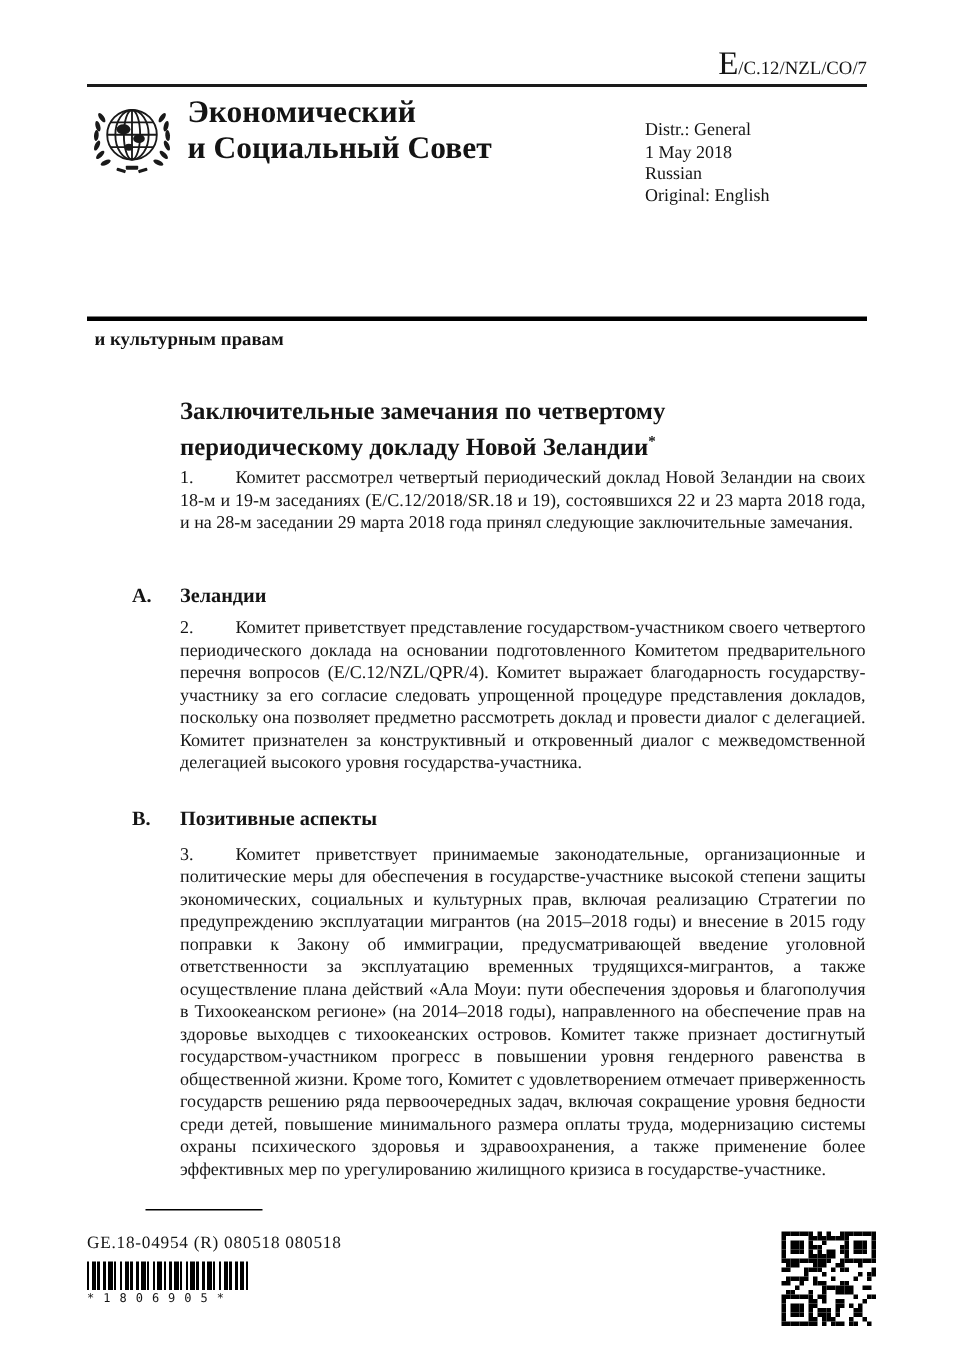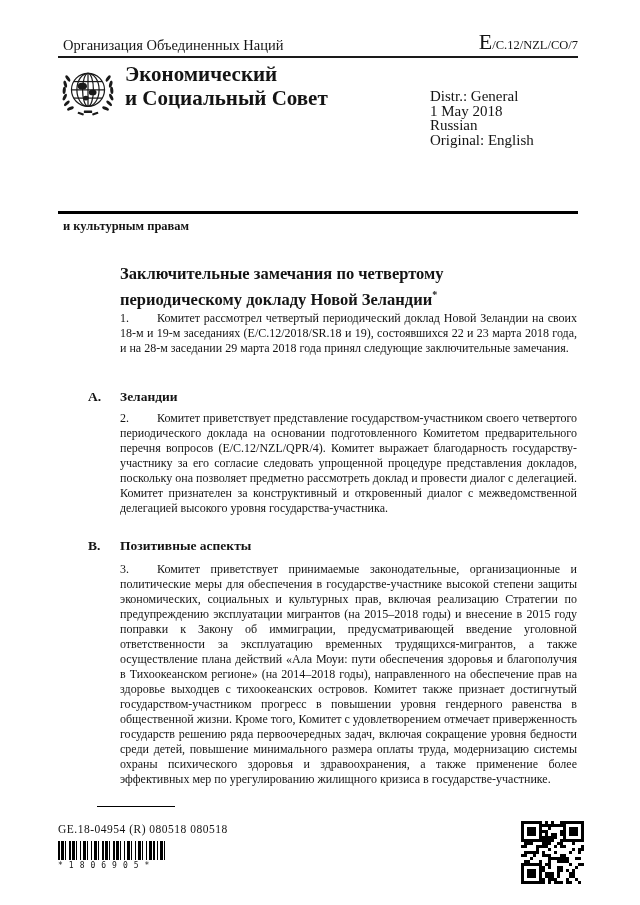--- a/index.html
+++ b/index.html
@@ -10,21 +10,21 @@
   }
   
   .org-name{position:absolute;left:63px;top:37px;font-size:14.5px;}
   .doc-symbol{position:absolute;right:62px;top:29px;display:flex;align-items:baseline;}
   .doc-symbol .big-e{font-size:22px;}
   .doc-symbol .rest{font-size:12.5px;}
   .header-rule{position:absolute;left:58px;top:56px;width:520px;height:1.5px;background:#1a1a1a;}
   
   .emblem{position:absolute;left:57px;top:62px;width:62px;height:66px;}
   .council-title{position:absolute;left:125px;top:62px;font-size:21px;font-weight:bold;line-height:24px;}
-  .distr-block{position:absolute;left:430px;top:89px;font-size:15px;line-height:14.5px;}
+  .distr-block{position:absolute;left:430px;top:79px;font-size:12px;line-height:14.5px;}
   .thick-rule{position:absolute;left:58px;top:211px;width:520px;height:2.5px;background:#000;}
   
   .committee{position:absolute;left:63px;top:219px;font-size:12.5px;font-weight:bold;line-height:15px;}
   
   .doc-title{position:absolute;left:120px;top:263px;width:420px;font-size:16.5px;font-weight:bold;line-height:21px;}
   .doc-title sup{font-size:10px;font-weight:bold;}
   
   .body-para{position:absolute;left:120px;width:457px;font-size:12px;line-height:15px;text-align:justify;margin:0;}
   .pnum{display:inline-block;width:37px;}
   .section-h{position:absolute;left:88px;font-size:13.5px;font-weight:bold;}
@@ -42,21 +42,20 @@
     font-family:"Liberation Sans","DejaVu Sans",sans-serif;}
   .recycle-text{font-size:8.5px;font-weight:bold;white-space:nowrap;}
   .recycle-glyph{font-family:"DejaVu Sans",sans-serif;font-size:16px;line-height:16px;}
   .qr-code{position:absolute;left:521px;top:821px;width:63px;height:63px;background:#fff;}
 </style>
 </head>
 <body>
 
 <div class="page">
 
-  <div class="org-name">Организация Объединенных Наций</div>
   <div class="doc-symbol">
     <span class="big-e">E</span>
       <span class="rest">/C.12/NZL/CO/7</span>
   </div>
   <div class="header-rule"></div>
 
   <svg class="emblem" viewBox="0 0 120 120">
     <g stroke="#1a1a1a" fill="none" stroke-width="2.4">
       <circle cx="60" cy="50" r="32"></circle>
       <ellipse cx="60" cy="50" rx="10.5" ry="32"></ellipse>

